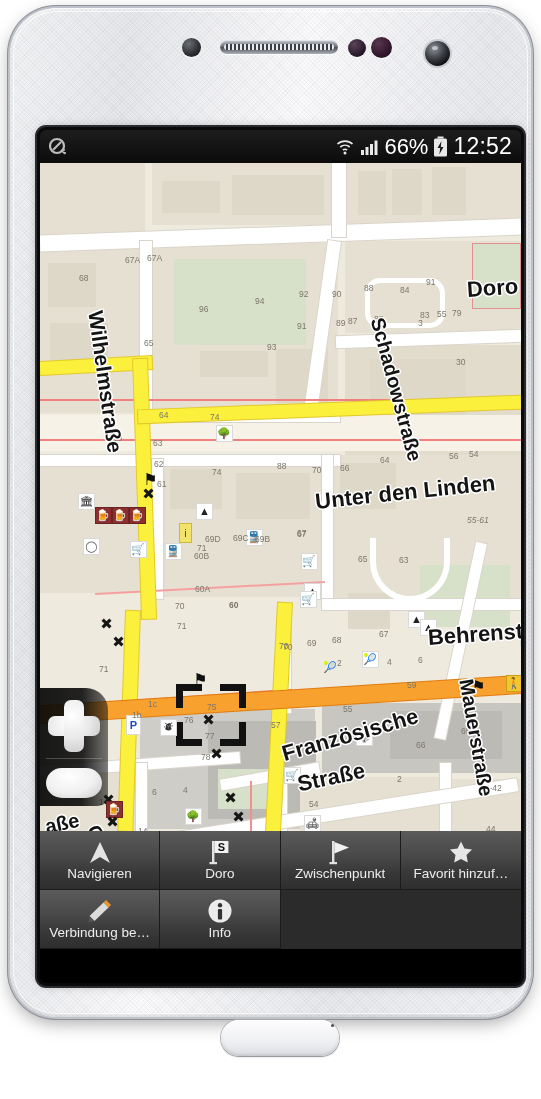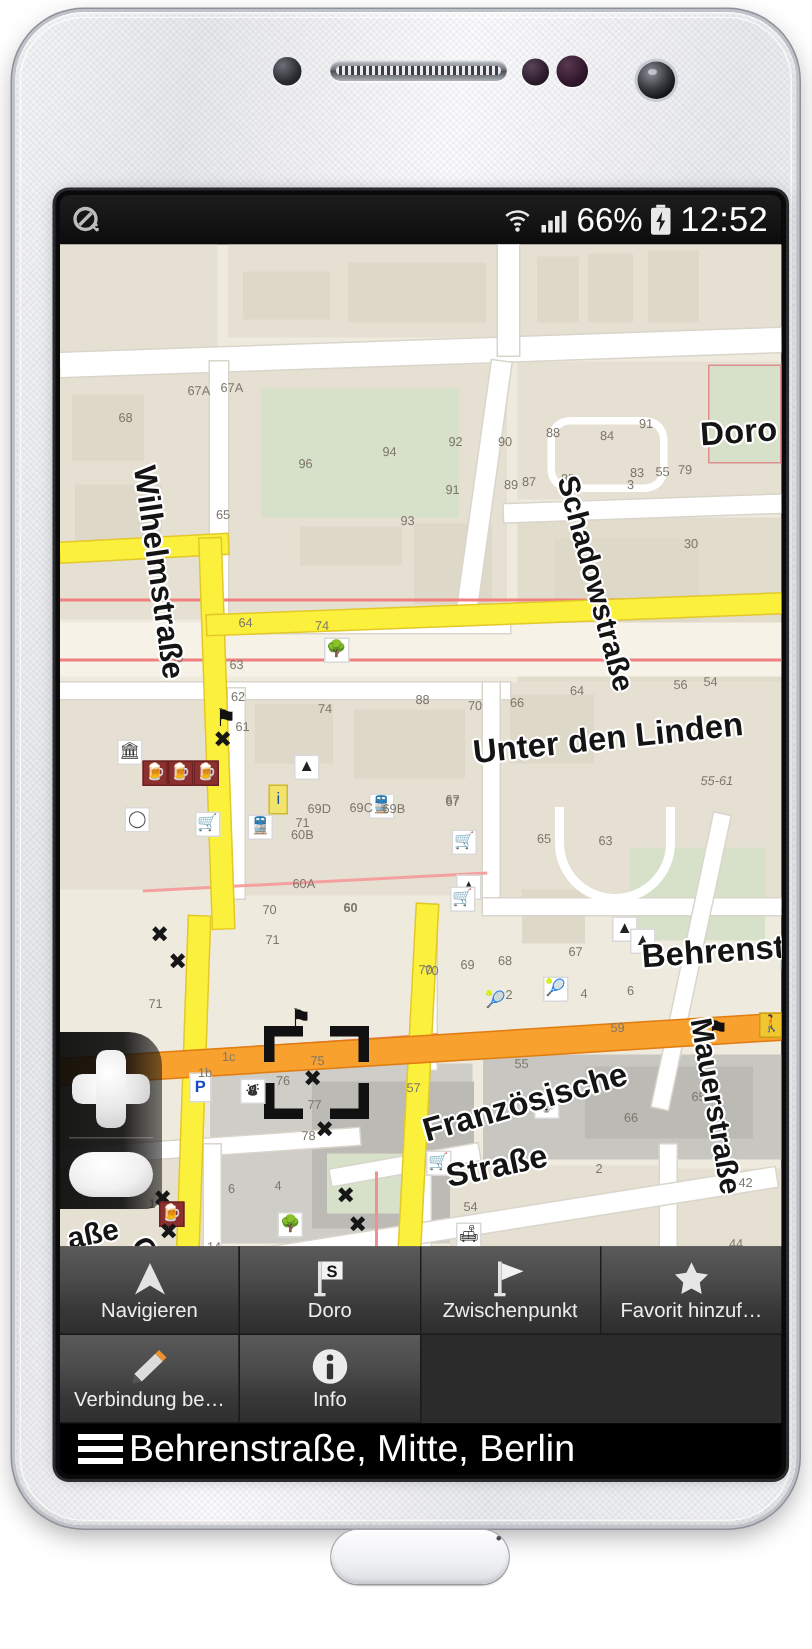--- a/index.html
+++ b/index.html
@@ -518,23 +518,15 @@
           <svg width="26" height="26" viewBox="0 0 26 26">
             <circle cx="13" cy="13" r="11.5" fill="#ececec"></circle>
             <circle cx="13" cy="7.2" r="2.2" fill="#333"></circle>
             <rect x="10.9" y="11" width="4.2" height="10.5" rx="1" fill="#333"></rect>
           </svg>
         </span>
         <span class="action-label">Info</span>
       </div>
     </div>
 
-    <div id="title-bar">
-      <div id="menu-button">
-        <i></i>
-          <i></i>
-          <i></i>
-      </div>
-      <div id="location-title">Behrenstraße, Mitte, Berlin</div>
-    </div>
 
   </div>
 </div>
 
 </body></html>

